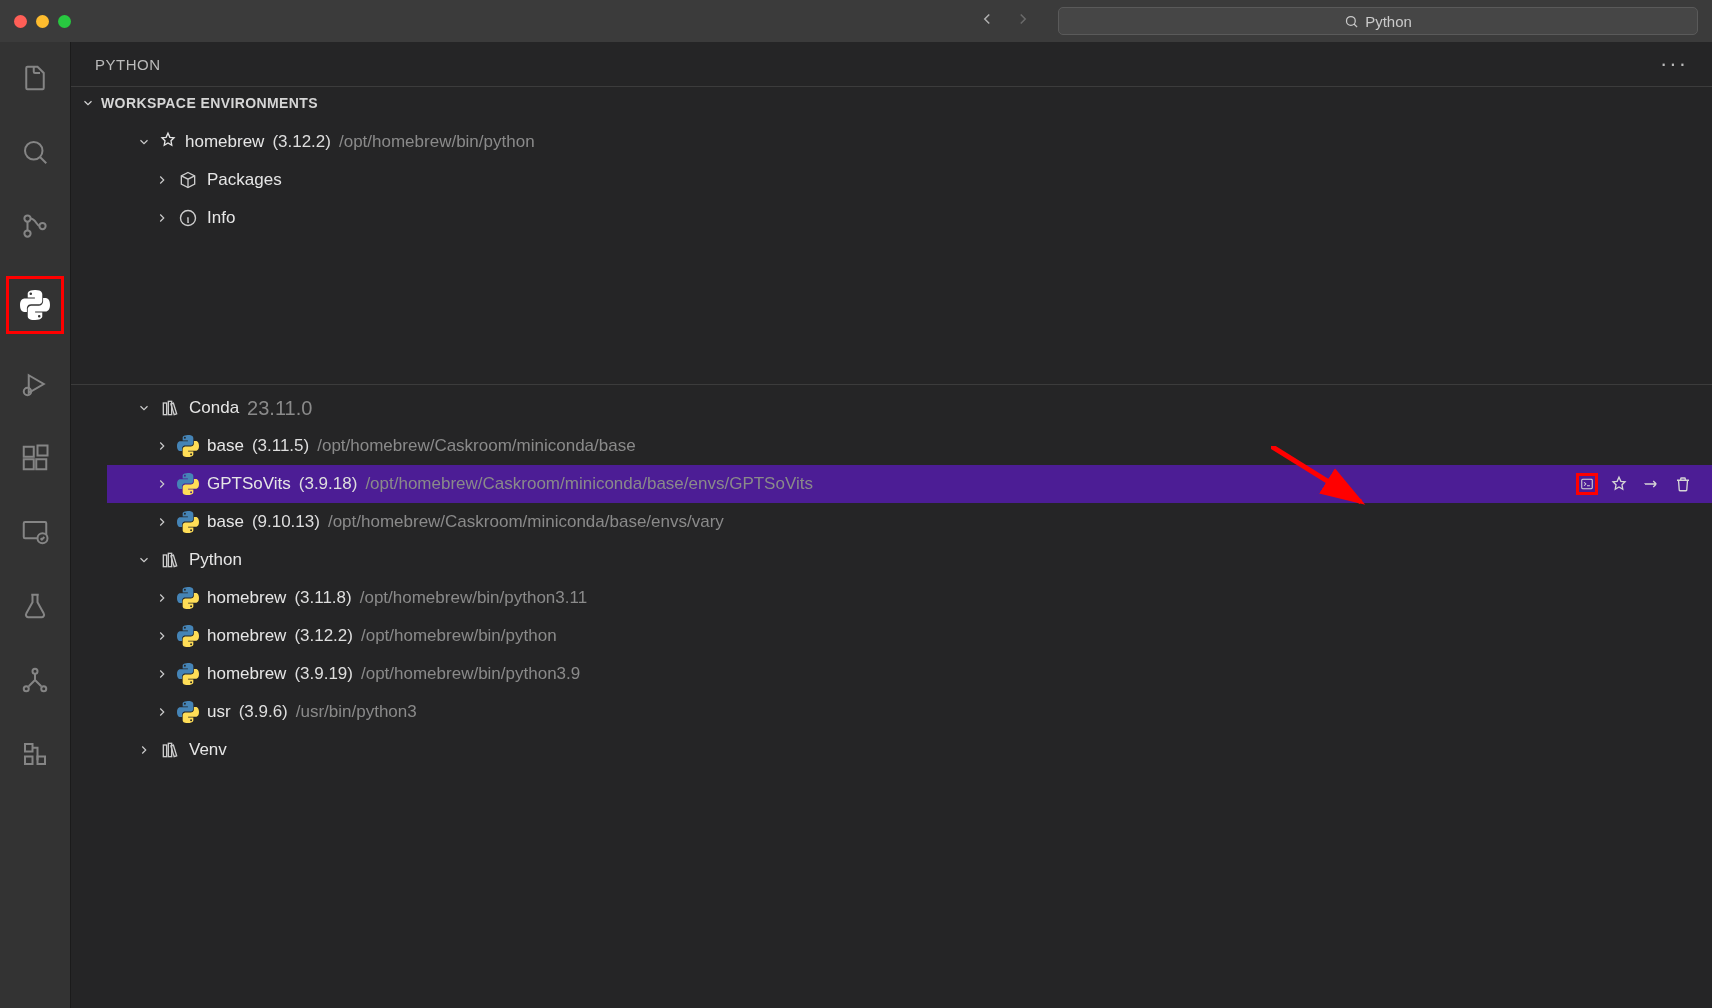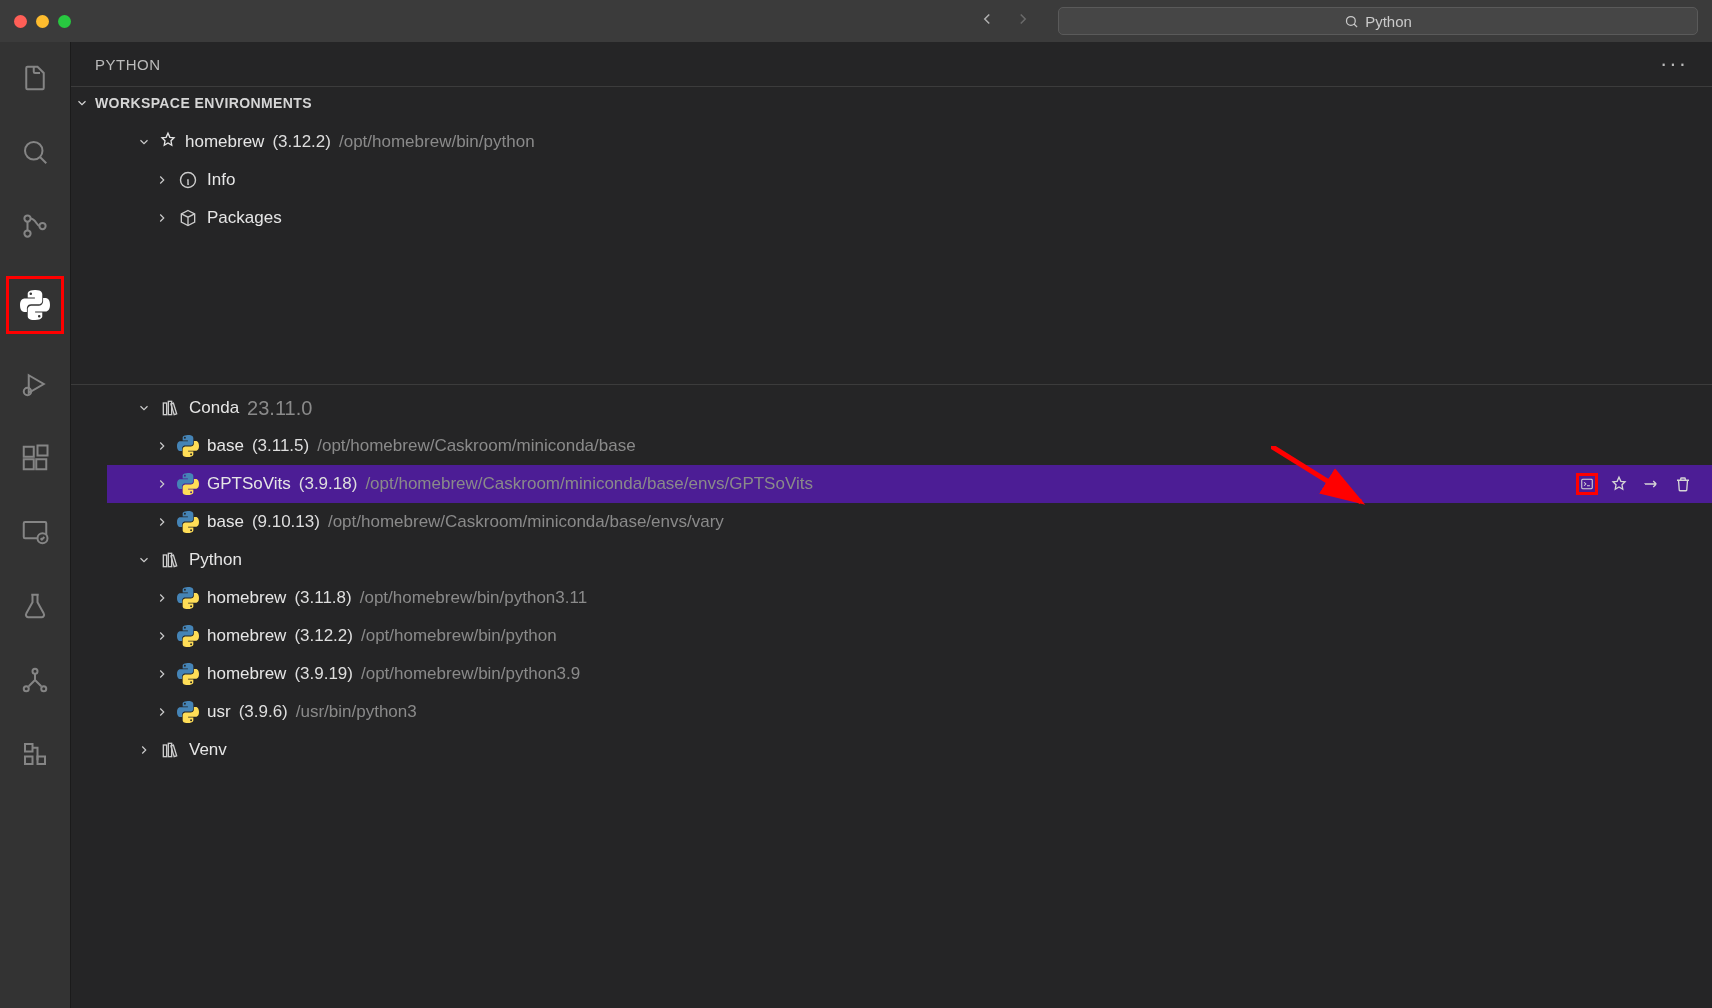--- a/index.html
+++ b/index.html
@@ -96,21 +96,21 @@
     }
     .panel-title-row .more { color: #bbbbbb; font-size: 22px; letter-spacing: 2px; }
     .section {
       border-top: 1px solid #3c3c3c;
     }
     .section-header {
       height: 32px;
       display: flex;
       align-items: center;
       gap: 6px;
-      padding-left: 4px;
+      padding-left: 10px;
       font-size: 14px;
       font-weight: 700;
       color: #d6d6d6;
       letter-spacing: .4px;
       justify-content: space-between;
       padding-right: 16px;
       text-align: center;
     }
     .section-header .lead { display: flex; align-items: center; gap: 6px; }
     .chev { width: 14px; height: 14px; }
@@ -281,40 +281,40 @@
           </span>
           <span class="name">homebrew</span>
           <span class="ver">(3.12.2)</span>
           <span class="path">/opt/homebrew/bin/python</span>
         </div>
         <div class="row">
           <span class="indent1"></span>
           <svg class="chev" viewBox="0 0 24 24" fill="none" stroke="#cccccc" stroke-width="2">
               <path d="M9 6l6 6-6 6"></path>
             </svg>
+          <span class="pkg-ic">
+            <svg viewBox="0 0 24 24" width="20" height="20" fill="none" stroke="#cccccc" stroke-width="1.6">
+                <path d="M12 3l8 4v10l-8 4-8-4V7l8-4z"></path>
+                <path d="M4 7l8 4 8-4M12 11v10"></path>
+              </svg>
+          </span>
+          <span class="name">Packages</span>
+        </div>
+        <div class="row">
+          <span class="indent1"></span>
+          <svg class="chev" viewBox="0 0 24 24" fill="none" stroke="#cccccc" stroke-width="2">
+              <path d="M9 6l6 6-6 6"></path>
+            </svg>
           <span class="info-ic">
             <svg viewBox="0 0 24 24" width="20" height="20" fill="none" stroke="#cccccc" stroke-width="1.7">
                 <circle cx="12" cy="12" r="9"></circle>
                 <path d="M12 8h.01M11 12h1v5h1"></path>
               </svg>
           </span>
           <span class="name">Info</span>
-        </div>
-        <div class="row">
-          <span class="indent1"></span>
-          <svg class="chev" viewBox="0 0 24 24" fill="none" stroke="#cccccc" stroke-width="2">
-              <path d="M9 6l6 6-6 6"></path>
-            </svg>
-          <span class="pkg-ic">
-            <svg viewBox="0 0 24 24" width="20" height="20" fill="none" stroke="#cccccc" stroke-width="1.6">
-                <path d="M12 3l8 4v10l-8 4-8-4V7l8-4z"></path>
-                <path d="M4 7l8 4 8-4M12 11v10"></path>
-              </svg>
-          </span>
-          <span class="name">Packages</span>
         </div>
       </div>
     </div>
 
     <div class="section" style="position:relative;">
       <div class="tree">
 
         <div class="row">
           <span class="indent0"></span>
           <svg class="chev" viewBox="0 0 24 24" fill="none" stroke="#cccccc" stroke-width="2">

